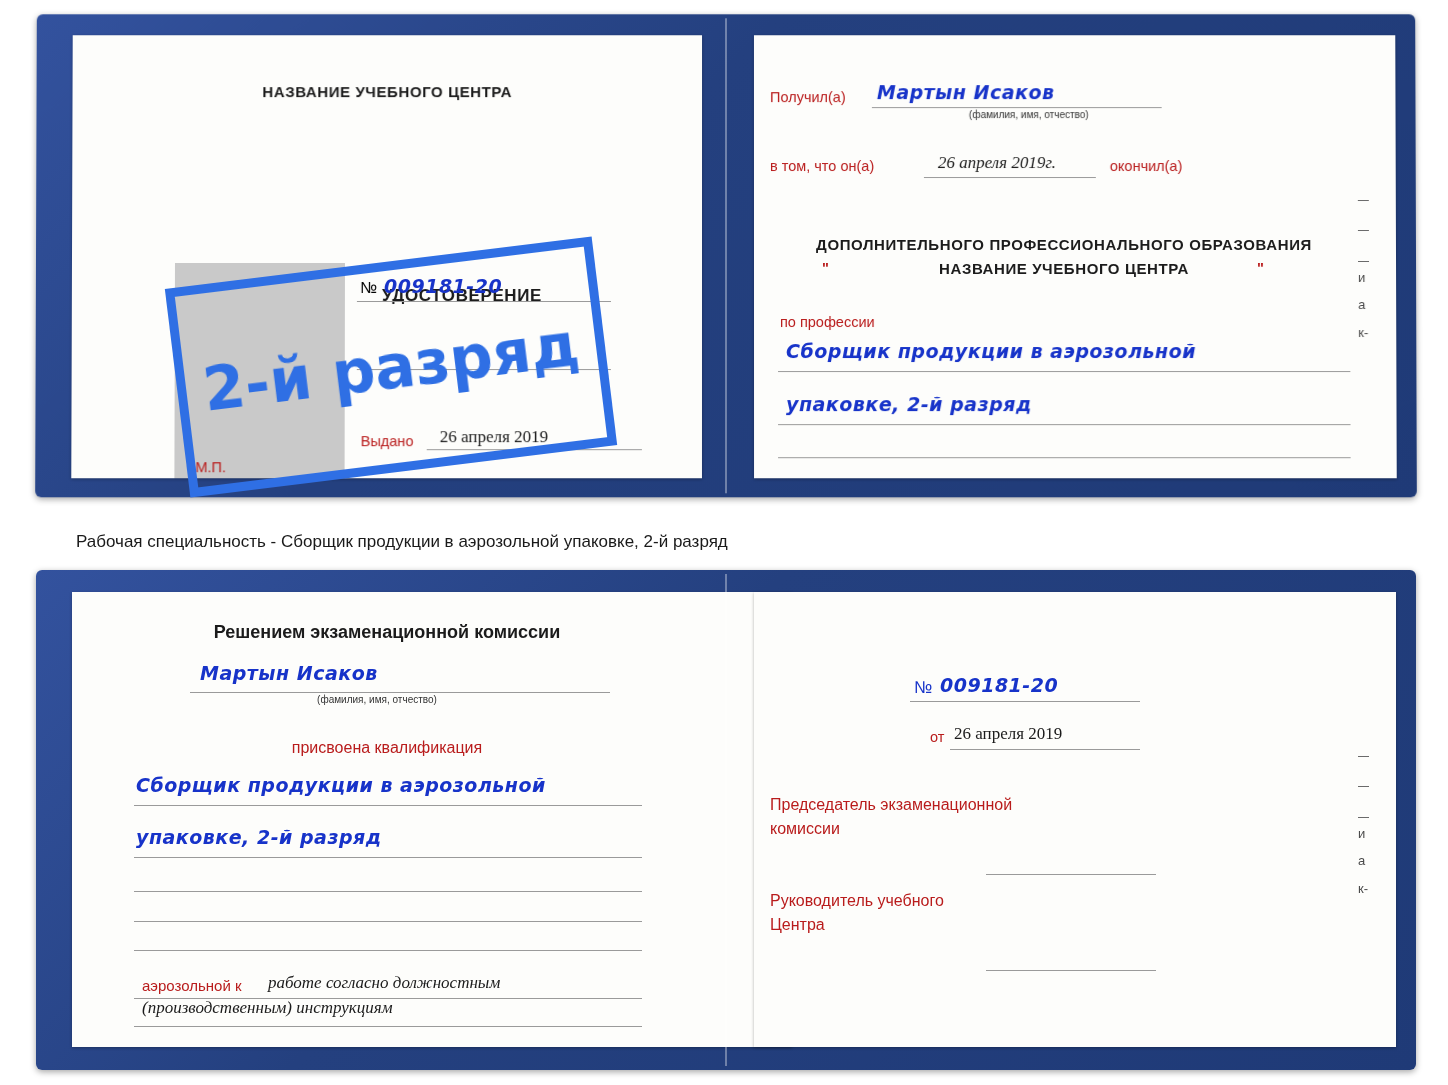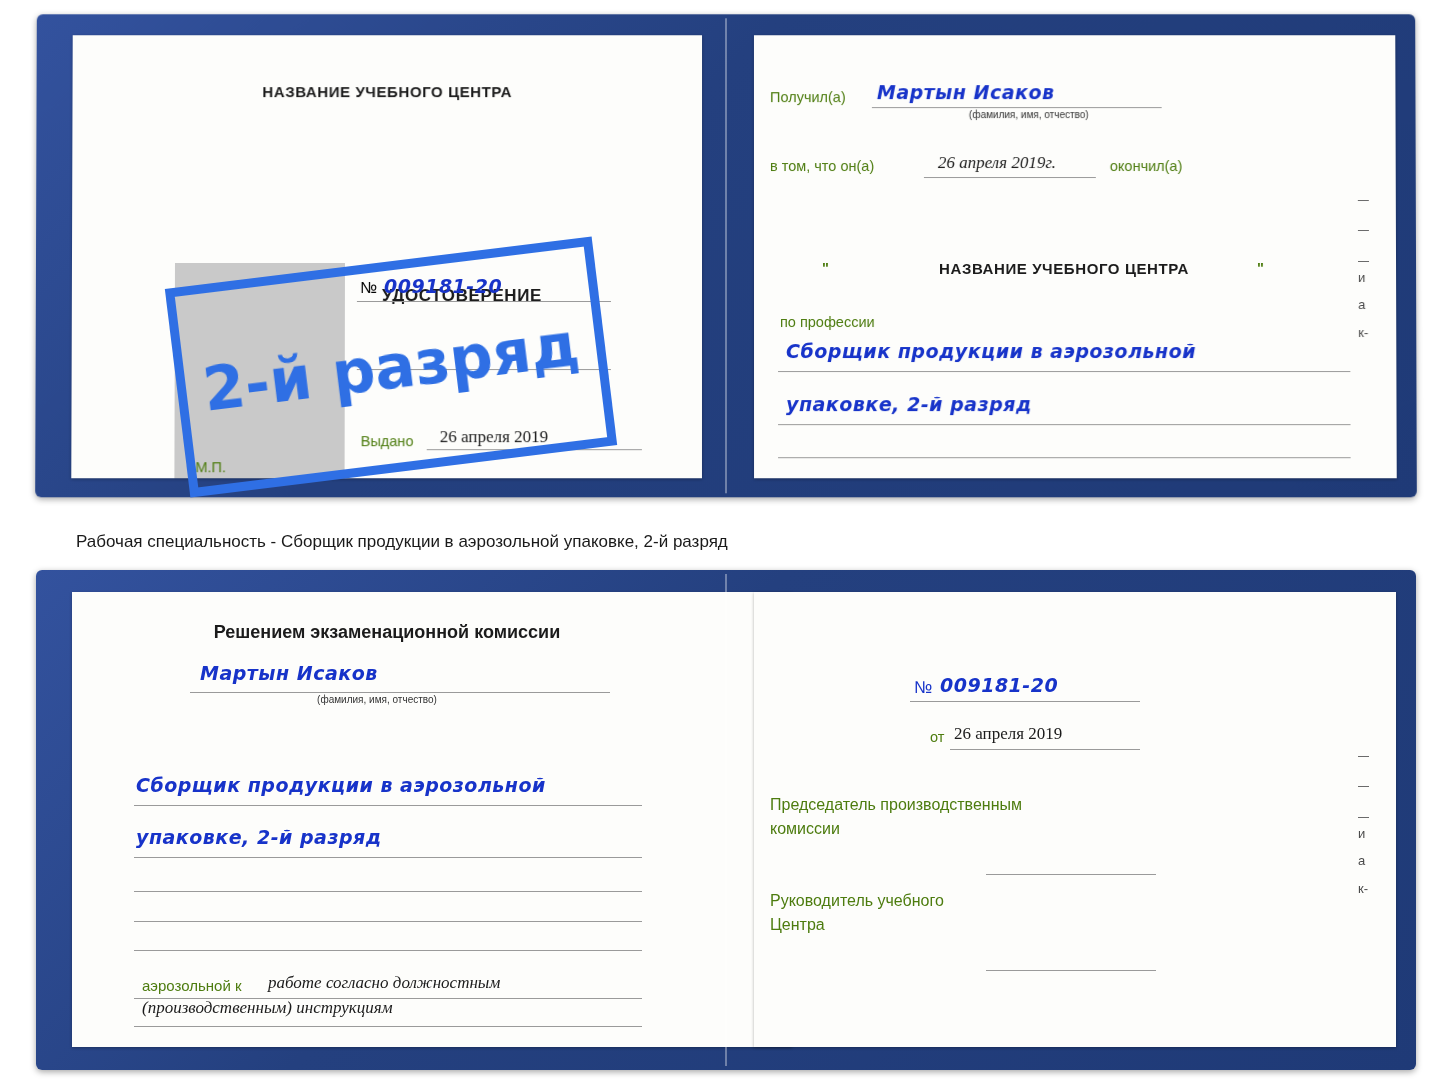--- a/index.html
+++ b/index.html
@@ -67,21 +67,21 @@
   
   .t-head {
     font-weight: bold;
     font-size: 15px;
     letter-spacing: .6px;
     color: #1b1b1b;
     text-align: center;
   }
   .t-label {
     font-size: 14.5px;
-    color: #4d7c0f;
+    color: #b91c1c;
   }
   .t-small {
     font-size: 10px;
     color: #333;
     text-align: center;
   }
   .hand {
     font-family: "DejaVu Sans", sans-serif;
     color: #1733c9;
     font-size: 19px;
@@ -200,20 +200,21 @@
 
     <div class="abs t-label" style="left:16px; top:123px;">в том, что он(а)</div>
 
     <div class="abs hand-blk" style="left:184px; top:118px;">26 апреля 2019г.</div>
 
     <div class="abs rule" style="left:170px; top:142px; width:172px;"></div>
 
     <div class="abs t-label" style="left:356px; top:123px;">окончил(а)</div>
 
 
+    <div class="abs t-head" style="left:0; top:201px; width:620px;">ДОПОЛНИТЕЛЬНОГО ПРОФЕССИОНАЛЬНОГО ОБРАЗОВАНИЯ</div>
 
     <div class="abs t-label" style="left:68px; top:225px; font-weight:bold;">"</div>
 
     <div class="abs t-head" style="left:0; top:225px; width:620px;">НАЗВАНИЕ УЧЕБНОГО ЦЕНТРА</div>
 
     <div class="abs t-label" style="left:503px; top:225px; font-weight:bold;">"</div>
 
     <div class="abs t-label" style="left:26px; top:279px;">по профессии</div>
 
     <div class="abs hand" style="left:32px; top:305px;">Сборщик продукции в аэрозольной</div>
@@ -242,20 +243,21 @@
   <div class="page left">
 
     <div class="abs" style="left:0; top:30px; width:630px; text-align:center; font-size:18px; font-weight:bold; color:#1b1b1b;">Решением экзаменационной комиссии</div>
 
     <div class="abs hand" style="left:128px; top:70px;">Мартын Исаков</div>
 
     <div class="abs rule" style="left:118px; top:100px; width:420px;"></div>
 
     <div class="abs t-small" style="left:190px; top:102px; width:230px;">(фамилия, имя, отчество)</div>
 
+    <div class="abs t-label" style="left:0; top:147px; width:630px; text-align:center; font-size:16px;">присвоена квалификация</div>
 
     <div class="abs hand" style="left:64px; top:182px;">Сборщик продукции в аэрозольной</div>
 
     <div class="abs rule" style="left:62px; top:213px; width:508px;"></div>
 
     <div class="abs hand" style="left:64px; top:234px;">упаковке, 2-й разряд</div>
 
     <div class="abs rule" style="left:62px; top:265px; width:508px;"></div>
     <div class="abs rule" style="left:62px; top:299px; width:508px;"></div>
     <div class="abs rule" style="left:62px; top:329px; width:508px;"></div>
@@ -280,21 +282,21 @@
     <div class="abs hand" style="left:186px; top:82px;">009181-20</div>
 
     <div class="abs rule" style="left:156px; top:109px; width:230px;"></div>
 
     <div class="abs t-label" style="left:176px; top:137px;">от</div>
 
     <div class="abs hand-blk" style="left:200px; top:132px; font-style:normal;">26 апреля 2019</div>
 
     <div class="abs rule" style="left:196px; top:157px; width:190px;"></div>
 
-    <div class="abs t-label" style="left:16px; top:204px; font-size:16px;">Председатель производственным</div>
+    <div class="abs t-label" style="left:16px; top:204px; font-size:16px;">Председатель экзаменационной</div>
 
     <div class="abs t-label" style="left:16px; top:228px; font-size:16px;">комиссии</div>
 
     <div class="abs rule" style="left:232px; top:282px; width:170px;"></div>
 
     <div class="abs t-label" style="left:16px; top:300px; font-size:16px;">Руководитель учебного</div>
 
     <div class="abs t-label" style="left:16px; top:324px; font-size:16px;">Центра</div>
 
     <div class="abs rule" style="left:232px; top:378px; width:170px;"></div>

